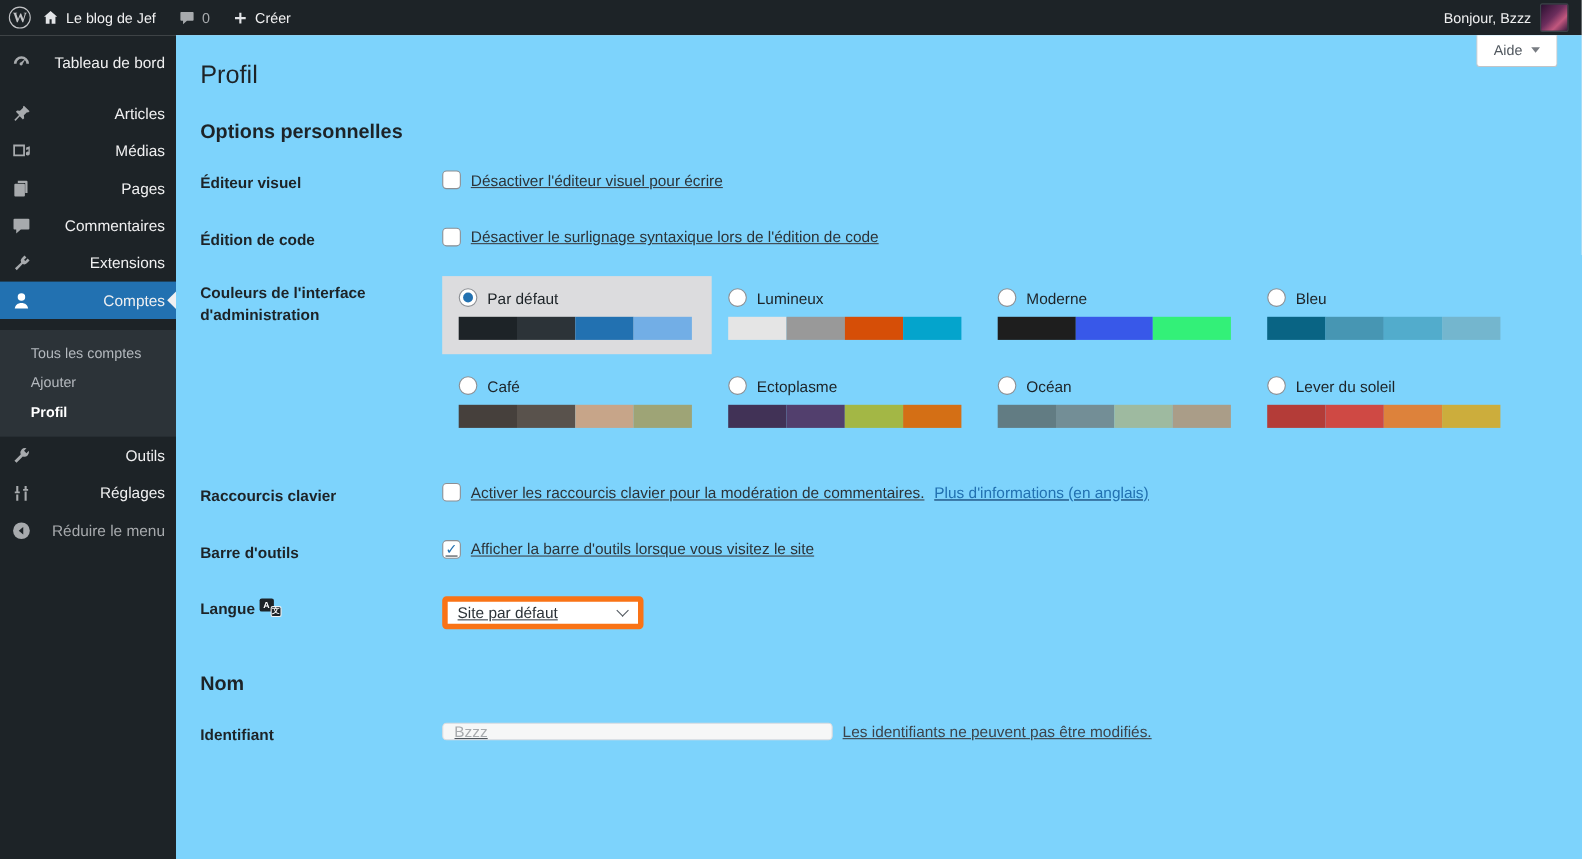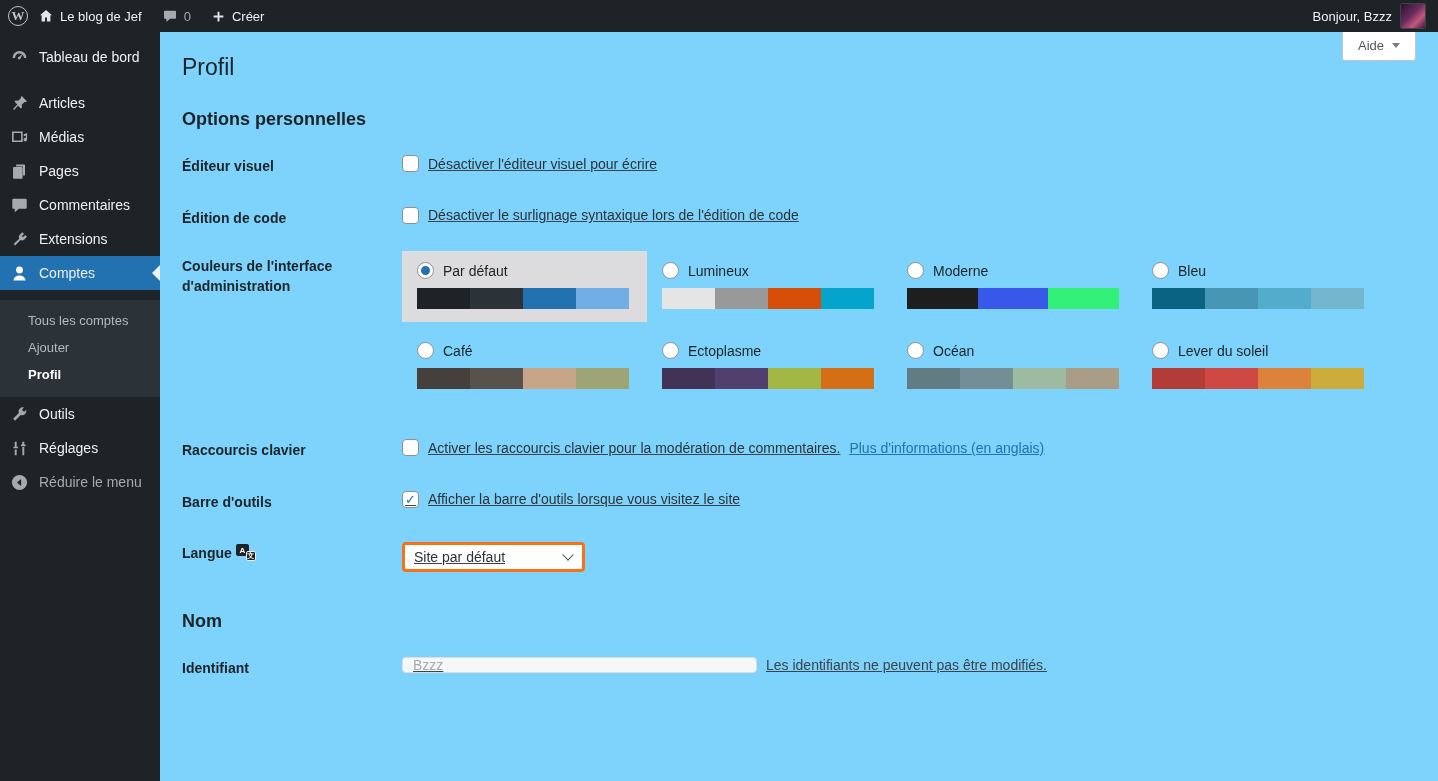--- a/index.html
+++ b/index.html
@@ -20,21 +20,21 @@
     border:1px solid #3c434a;}
   .wp-logo-circle{width:20px;height:20px;border-radius:50%;border:1.6px solid #c3c4c7;
     color:#c3c4c7;display:flex;align-items:center;justify-content:center;
     font-family:"Liberation Serif","DejaVu Serif",serif;font-size:13px;font-weight:bold;margin-left:8px;}
 
   
   .layout{display:flex;height:749px;}
   .sidebar{width:160px;background:#1d2327;flex:0 0 160px;color:#f0f0f1;font-size:14px;}
   .sidebar ul{list-style:none;margin:0;padding:8px 0 0 0;}
   .menu-item{display:flex;align-items:center;gap:10px;padding:8px 10px;height:34px;
-    cursor:pointer;position:relative;color:#f0f0f1;}
+    cursor:pointer;position:relative;color:#f0f0f1;justify-content:space-between;}
   .menu-item .micon{width:19px;height:19px;color:#a7aaad;flex:0 0 19px;display:flex;align-items:center;justify-content:center;}
   .menu-item.gap{margin-top:12px;}
   .menu-item.active{background:#2271b1;}
   .menu-item.active .micon{color:#fff;}
   .menu-item.active::after{content:"";position:absolute;right:0;top:50%;
     transform:translateY(-50%);border:8px solid transparent;border-right-color:#f0f0f1;}
   .menu-item.muted{color:#a7aaad;}
   .submenu{background:#2c3338;padding:7px 0 9px 16px;margin-top:10px;}
   .submenu .sub-item{padding:6px 12px;font-size:13px;color:#b4b9be;cursor:pointer;}
   .submenu .sub-item.current{color:#fff;font-weight:bold;}
@@ -65,21 +65,21 @@
   
   .schemes-grid{display:grid;grid-template-columns:repeat(4,245px);row-gap:9px;margin-top:-4px;}
   .scheme{padding:11px 15px 13px;cursor:pointer;}
   .scheme.selected{background:#dcdcde;}
   .scheme-head{display:flex;align-items:center;gap:9px;margin-bottom:9px;color:#1d2327;}
   .scheme .bar{display:flex;width:212px;height:21px;}
   .scheme .bar span{flex:1;}
 
   
   .wp-select{display:inline-flex;align-items:center;justify-content:space-between;width:183px;height:30px;
-    background:#fff;border:3px solid #f97316;border-radius:4px;padding:0 10px 0 9px;color:#2c3338;cursor:pointer;}
+    background:#fff;border:5px solid #f97316;border-radius:4px;padding:0 10px 0 9px;color:#2c3338;cursor:pointer;}
   .chev{width:8px;height:8px;border-right:1.8px solid #50575e;border-bottom:1.8px solid #50575e;
     transform:rotate(45deg);margin-top:-4px;}
   .wp-input{width:355px;height:16px;background:#f6f7f7;border:1px solid #dcdcde;border-radius:4px;
     padding:0 10px;color:#a7aaad;font-size:14px;font-family:inherit;}
   .note{color:#3c434a;}
 
   
   .lang-icon{position:relative;display:inline-block;width:20px;height:17px;vertical-align:-3px;margin-left:4px;}
   .lang-icon .big{position:absolute;left:0;top:0;width:13px;height:12px;background:#1d2327;border-radius:2px;
     color:#fff;font-size:8px;display:flex;align-items:center;justify-content:center;font-weight:bold;}

